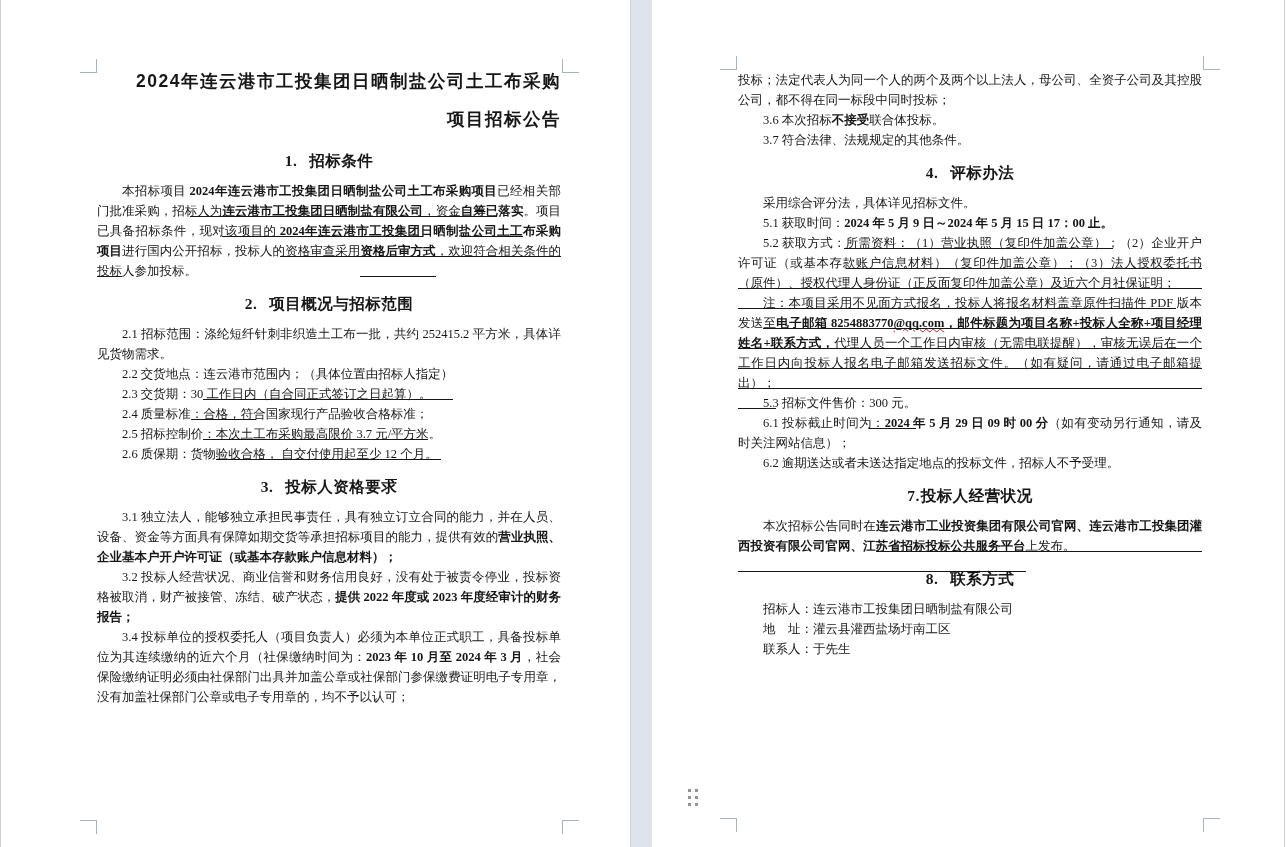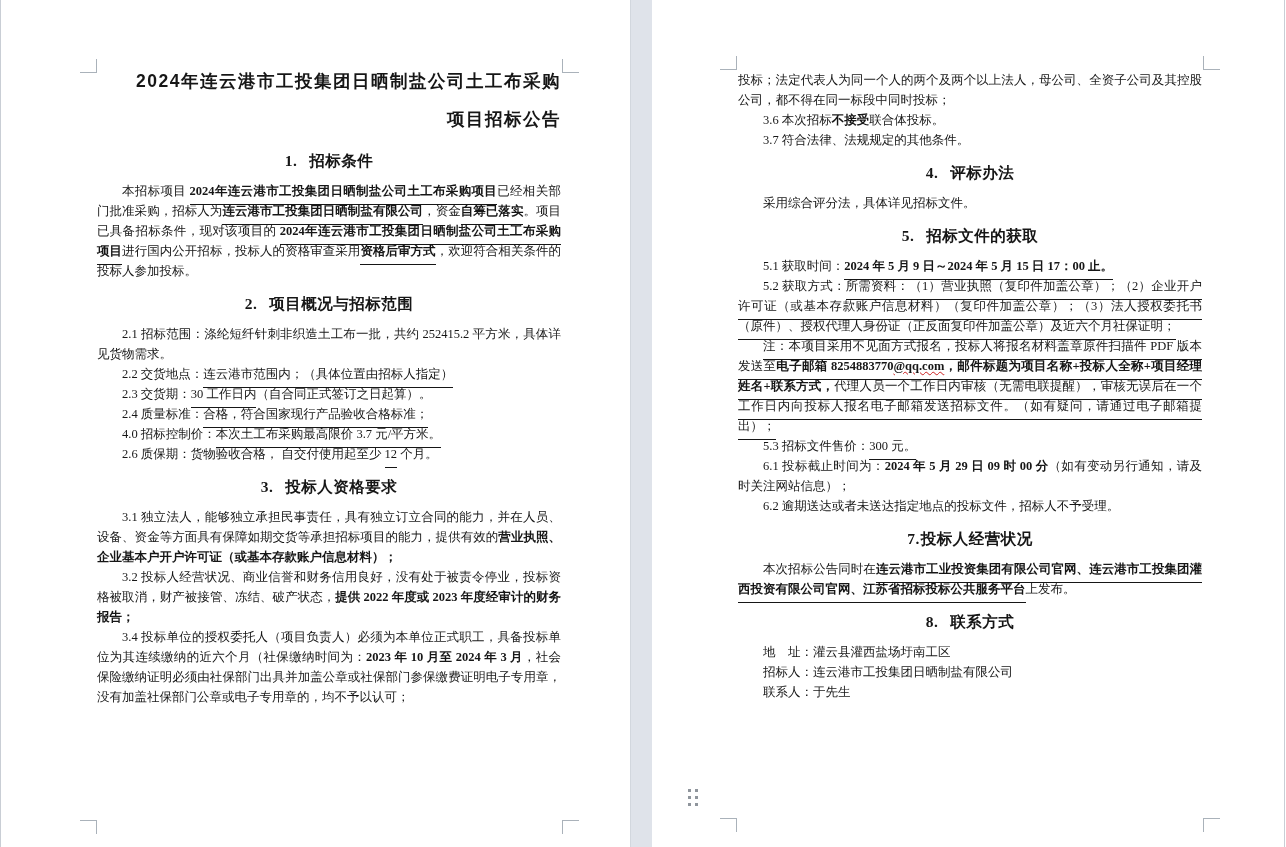--- a/index.html
+++ b/index.html
@@ -28,21 +28,21 @@
     font-weight:bold;font-size:15.5px;line-height:22px;margin:12px 0 9px 0;
     letter-spacing:0.5px;
     text-align:center;
   }
   .sec-h .num{font-family:"Liberation Serif","DejaVu Serif",serif;margin-right:12px;}
   .sec-h.nogap .num{margin-right:1px;}
   .p{margin:0;font-size:12.5px;line-height:20px;text-align:justify;text-indent:2em;
      word-break:break-all;}
   .p.noind{text-indent:0;}
   .b{font-weight:bold;}
-  .u{border-bottom:1px solid #161616;padding-bottom:6px;}
+  .u{border-bottom:1px solid #161616;padding-bottom:18px;}
   .wavy{text-decoration-line:underline;text-decoration-style:wavy;
         text-decoration-color:#cc1f1f;text-decoration-thickness:1px;}
 
   .mark{position:absolute;width:16px;height:13px;border:0 solid #aab2ba;}
   .mark.tl{border-right-width:1px;border-bottom-width:1px;}
   .mark.tr{border-left-width:1px;border-bottom-width:1px;}
   .mark.bl{border-right-width:1px;border-top-width:1px;}
   .mark.br{border-left-width:1px;border-top-width:1px;}
 
   .anchor-dots{position:absolute;left:36px;top:789px;width:11px;height:18px;
@@ -67,21 +67,21 @@
           <div>2024年连云港市工投集团日晒制盐公司土工布采购</div>
           <div>项目招标公告</div>
         </div>
         <div class="sec-h"><span class="num">1.</span><span>招标条件</span></div>
         <p class="p"><span>本招标项目 </span><span class="b u">2024年连云港市工投集团日晒制盐公司土工布采购项目</span><span>已经相关部门批准采购，招标人为</span><span class="b u">连云港市工投集团日晒制盐有限公司</span><span>，资金</span><span class="b u">自筹已落实</span><span>。项目已具备招标条件，现对该项目的 </span><span class="b u">2024年连云港市工投集团日晒制盐公司土工布采购项目</span><span>进行国内公开招标，投标人的资格审查采用</span><span class="b u">资格后审方式</span><span>，欢迎符合相关条件的投标人参加投标。</span></p>
         <div class="sec-h"><span class="num">2.</span><span>项目概况与招标范围</span></div>
         <p class="p"><span>2.1 招标范围：涤纶短纤针刺非织造土工布一批，共约 252415.2 平方米，具体详见货物需求。</span></p>
         <p class="p"><span>2.2 交货地点：</span><span class="u">连云港市范围内；（具体位置由招标人指定） </span></p>
         <p class="p"><span>2.3 交货期：</span><span class="u">30 工作日内</span><span>（自合同正式签订之日起算）。</span></p>
         <p class="p"><span>2.4 质量标准：</span><span class="u">合格，符合国家现行产品验收合格标准； </span></p>
-        <p class="p"><span>4.0 招标控制价：</span><span class="u">本次土工布采购最高限价 3.7 元/平方米。 </span></p>
+        <p class="p"><span>2.5 招标控制价：</span><span class="u">本次土工布采购最高限价 3.7 元/平方米。 </span></p>
         <p class="p"><span>2.6 质保期：货物验收合格， 自交付使用起至少 </span><span class="u">12</span><span> 个月。</span></p>
         <div class="sec-h"><span class="num">3.</span><span>投标人资格要求</span></div>
         <p class="p"><span>3.1 独立法人，能够独立承担民事责任，具有独立订立合同的能力，并在人员、设备、资金等方面具有保障如期交货等承担招标项目的能力，提供有效的</span><span class="b">营业执照、企业基本户开户许可证（或基本存款账户信息材料）；</span></p>
         <p class="p"><span>3.2 投标人经营状况、商业信誉和财务信用良好，没有处于被责令停业，投标资格被取消，财产被接管、冻结、破产状态，</span><span class="b">提供 2022 年度或 2023 年度经审计的财务报告；</span></p>
         <p class="p"><span>3.4 投标单位的授权委托人（项目负责人）必须为本单位正式职工，具备投标单位为其连续缴纳的近六个月（社保缴纳时间为：</span><span class="b">2023 年 10 月至 2024 年 3 月</span><span>，社会保险缴纳证明必须由社保部门出具并加盖公章或社保部门参保缴费证明电子专用章，没有加盖社保部门公章或电子专用章的，均不予以认可；</span></p>
       </div>
   </div>
 
   <div class="page" id="page2">
     <div class="mark tl" style="left:68px;top:56px;"></div>
@@ -95,28 +95,27 @@
         <i></i>
         <i></i>
         <i></i>
     </div>
     <div class="inner">
         <p class="p noind"><span>投标；法定代表人为同一个人的两个及两个以上法人，母公司、全资子公司及其控股公司，都不得在同一标段中同时投标；</span></p>
         <p class="p"><span>3.6 本次招标</span><span class="b">不接受</span><span>联合体投标。</span></p>
         <p class="p"><span>3.7 符合法律、法规规定的其他条件。</span></p>
         <div class="sec-h"><span class="num">4.</span><span>评标办法</span></div>
         <p class="p"><span>采用综合评分法，具体详见招标文件。</span></p>
-        <div class="sec-h"><span class="num">5.</span><span>招标文件的获取</span></div>
         <p class="p"><span>5.1 获取时间：</span><span class="b u">2024 年 5 月 9 日～2024 年 5 月 15 日 17：00 止。</span></p>
         <p class="p"><span>5.2 获取方式：</span><span class="u">所需资料：（1）营业执照（复印件加盖公章）；（2）企业开户许可证（或基本存款账户信息材料）（复印件加盖公章）；（3）法人授权委托书（原件）、授权代理人身份证（正反面复印件加盖公章）及近六个月社保证明； </span></p>
         <p class="p"><span class="u">注：本项目采用不见面方式报名，投标人将报名材料盖章原件扫描件 PDF 版本发送至</span><span class="b u">电子邮箱 8254883770</span><span class="b u wavy">@qq.com</span><span class="b u">，邮件标题为项目名称+投标人全称+项目经理姓名+联系方式，</span><span class="u">代理人员一个工作日内审核（无需电联提醒），审核无误后在一个工作日内向投标人报名电子邮箱发送招标文件。（如有疑问，请通过电子邮箱提出）； </span></p>
         <p class="p"><span>5.3 招标文件售价：</span><span class="u">300 元。 </span></p>
         <p class="p"><span>6.1 投标截止时间为：</span><span class="b">2024 年 5 月 29 日 09 时 00 分</span><span>（如有变动另行通知，请及时关注网站信息）；</span></p>
         <p class="p"><span>6.2 逾期送达或者未送达指定地点的投标文件，招标人不予受理。</span></p>
         <div class="sec-h nogap"><span class="num">7.</span><span>投标人经营状况</span></div>
         <p class="p"><span>本次招标公告同时在</span><span class="b u">连云港市工业投资集团有限公司官网、连云港市工投集团灌西投资有限公司官网、江苏省招标投标公共服务平台</span><span>上发布。</span></p>
         <div class="sec-h"><span class="num">8.</span><span>联系方式</span></div>
+        <p class="p"><span>招标人：连云港市工投集团日晒制盐有限公司</span></p>
         <p class="p"><span>地　址：灌云县灌西盐场圩南工区</span></p>
-        <p class="p"><span>招标人：连云港市工投集团日晒制盐有限公司</span></p>
         <p class="p"><span>联系人：于先生</span></p>
       </div>
   </div>
 </div>
 
 </body></html>

